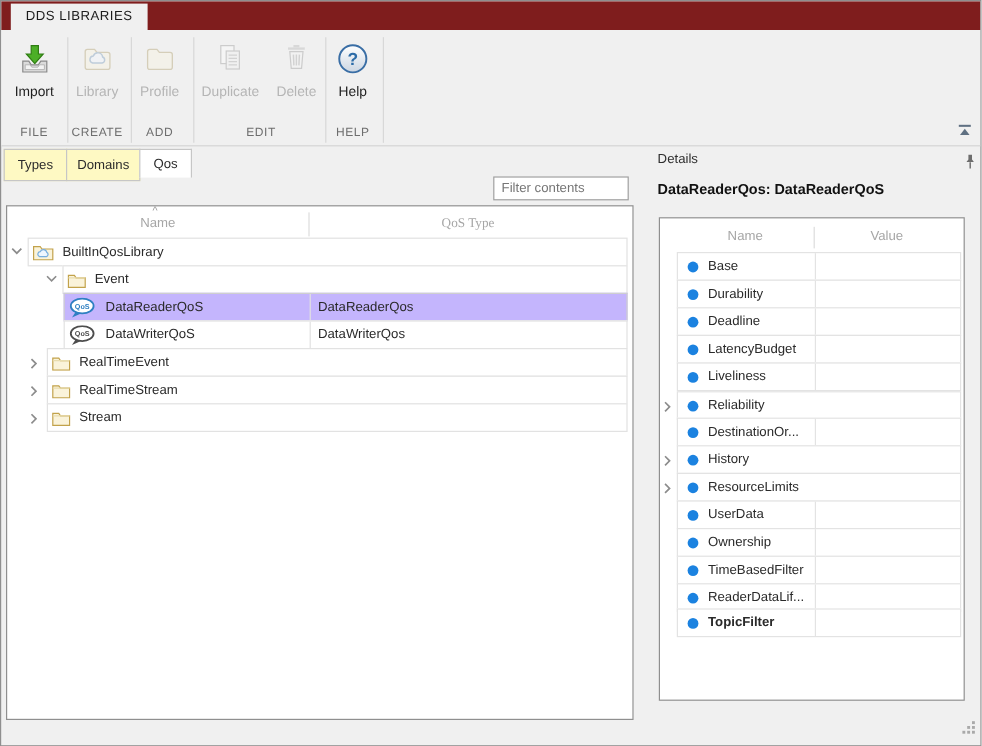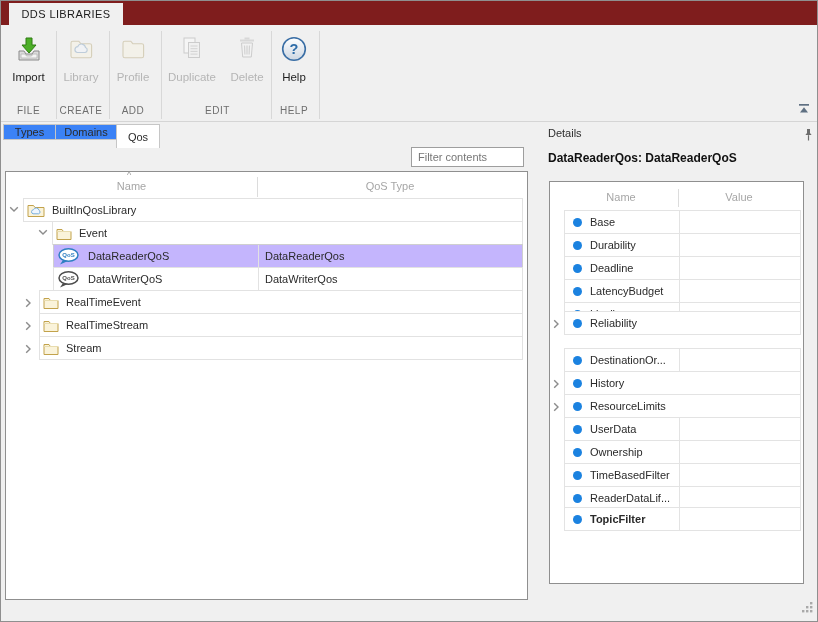--- a/index.html
+++ b/index.html
@@ -23,37 +23,37 @@
   .rbtn{position:absolute;top:6px;height:72px;display:flex;flex-direction:column;align-items:center;cursor:default;}
   .rbtn .ricon{height:36px;display:flex;align-items:center;justify-content:center;}
   .rbtn .rlabel{font-size:11.5px;color:#1f1f1f;margin-top:4px;white-space:nowrap;}
   .rbtn.disabled .rlabel{color:#b5b5b5;}
   .rbtn.disabled .ricon{opacity:.5;filter:saturate(.55);}
   .rcaption{position:absolute;top:80px;font-size:10px;color:#6e6e6e;text-align:center;letter-spacing:.5px;}
   .collapse-btn{position:absolute;right:4px;top:77px;width:18px;height:14px;display:flex;align-items:center;justify-content:center;cursor:default;}
   
   .subtabs{position:absolute;left:2px;top:123px;height:24px;display:flex;}
   .subtab{
-    height:16px;border:1px solid #c6c6c6;background:#3b82f6;margin-right:-1px;
+    height:27px;border:1px solid #c6c6c6;background:#fef9c3;margin-right:-1px;
     display:flex;align-items:center;justify-content:center;font-size:11px;color:#2b2b2b;cursor:default;
   }
   .subtab.active{background:#fff;height:24px;border-bottom:none;z-index:2;}
   .st-types{width:53px;}.st-domains{width:62px;}.st-qos{width:44px;}
   
   .filter-input{
     position:absolute;left:410px;top:146px;width:113px;height:20px;
     border:1px solid #9e9e9e;background:#fff;font-size:11px;padding:2px 6px;outline:none;
     font-family:inherit;color:#333;
   }
   .filter-input::placeholder{color:#767676;opacity:1;}
   
   .tree-panel{position:absolute;left:4px;top:170px;width:523px;height:429px;background:#fff;border:1px solid #8f8f8f;}
   .tree-header{position:absolute;left:0;top:0;width:100%;height:26px;}
   .th-name{position:absolute;left:0;top:8px;width:251px;text-align:center;font-size:11px;color:#a6a6a6;}
-  .th-type{position:absolute;left:251px;top:8px;width:266px;text-align:center;font-size:11px;color:#a6a6a6;}
+  .th-type{position:absolute;left:251px;top:8px;width:266px;text-align:center;font-size:11px;color:#a6a6a6;font-family:Liberation Serif, serif;}
   .th-caret{position:absolute;left:121px;top:-2px;font-size:9px;color:#9a9a9a;}
   .th-div{position:absolute;left:251px;top:5px;height:20px;width:1px;background:#dcdcdc;}
   .tree-rows{position:absolute;left:0;top:26px;right:0;bottom:0;}
   .trow{position:absolute;left:0;height:24px;width:100%;}
   .tchev{position:absolute;top:8px;width:12px;display:flex;cursor:default;}
   .tbox{
     position:absolute;top:0;height:24px;right:4px;border:1px solid #e2e2e2;background:#fff;
     display:flex;align-items:center;
   }
   .tbox.sel{background:#c4b5fd;border-color:#cfcfcf;}
@@ -342,21 +342,21 @@
             <div class="dcol-div"></div>
           </div>
         </div>
         <div class="drow" style="top: 92px;">
           <div class="dbox">
             <span class="dot" style="background:#1b82e0"></span>
             <span class="dlabel">Liveliness</span>
             <div class="dcol-div"></div>
           </div>
         </div>
-        <div class="drow" style="top: 101px; padding-left: 24px;">
+        <div class="drow" style="top: 116px; padding-left: 24px;">
           <span class="dchev">
             <svg width="7" height="10" viewBox="0 0 7 10">
               <path d="M1.2,1.2 L5,5 L1.2,8.8" stroke="#8c8c8c" stroke-width="1.4" fill="none"></path>
             </svg>
           </span>
           <div class="dbox">
             <span class="dot" style="background:#1b82e0"></span>
             <span class="dlabel">Reliability</span>
           </div>
         </div>

